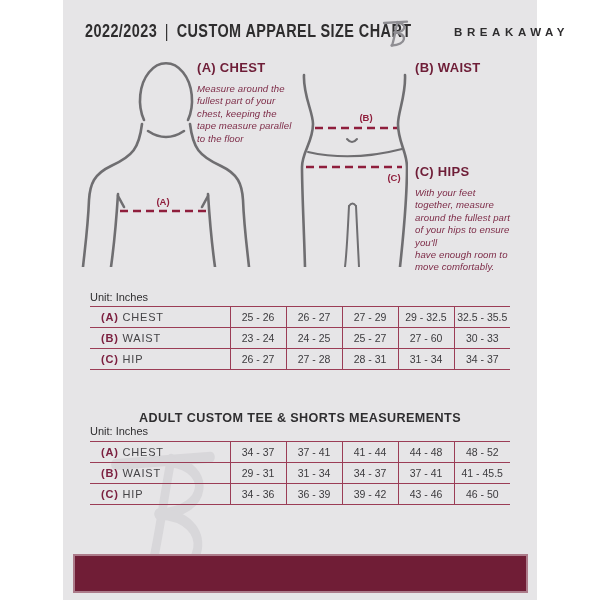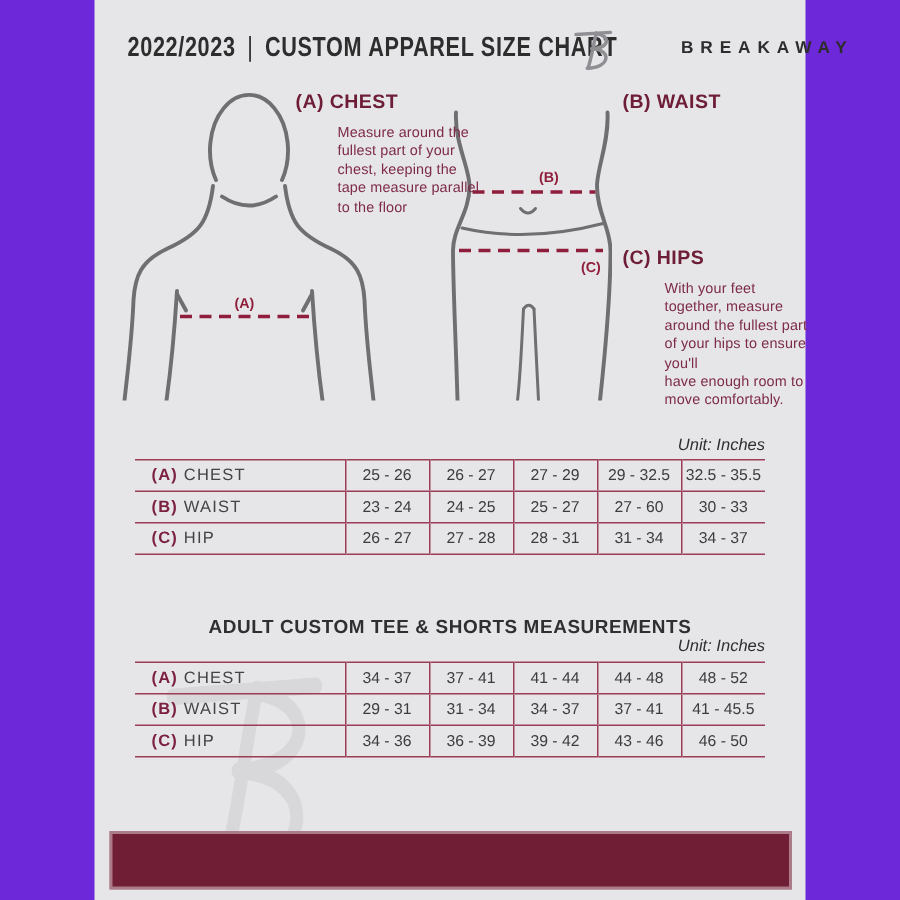--- a/index.html
+++ b/index.html
@@ -1,40 +1,40 @@
 <!DOCTYPE html>
 <html><head>
 <meta charset="utf-8">
 <style>
   html,body{margin:0;padding:0;background:#000;}
   *{box-sizing:border-box;}
-  .stage{position:relative;width:600px;height:600px;background:#6d28d9;overflow:hidden;
+  .stage{position:relative;width:600px;height:600px;background:#ffffff;overflow:hidden;
          font-family:"Liberation Sans",sans-serif;}
   .page{position:absolute;left:63px;top:0;width:474px;height:600px;background:#e6e5e7;}
 
   
   .hdr-title{position:absolute;left:22px;top:21px;display:flex;gap:9px;align-items:baseline;
              color:#2e2d2e;font-weight:700;font-size:17px;letter-spacing:.5px;
              transform:scale(.85,1.08);transform-origin:left top;white-space:nowrap;}
   .hdr-sep{font-weight:400;color:#2e2d2e;}
   .logo-svg{position:absolute;left:318px;top:16px;width:30px;height:33px;}
   .brand{position:absolute;left:353px;top:26px;font-size:11.5px;font-weight:700;
          letter-spacing:4.6px;color:#2e2d2e;padding-left:38px;}
 
   
   .fig{position:absolute;}
   .guide-head{position:absolute;color:#6e1d37;font-weight:700;font-size:13px;letter-spacing:.3px;}
-  .guide-body{position:absolute;color:#7d2b47;font-size:9.6px;
-              line-height:12.4px;white-space:pre-line;letter-spacing:.1px;margin-left:28px;}
+  .guide-body{position:absolute;color:#7d2b47;font-style:italic;font-size:9.6px;
+              line-height:12.4px;white-space:pre-line;letter-spacing:.1px;}
 
   
   .section-title{position:absolute;left:27px;width:420px;text-align:center;
                  font-size:12.6px;font-weight:700;color:#2f2e30;letter-spacing:.4px;}
-  .unit{position:absolute;left:27px;width:420px;text-align:right;
-        font-size:11px;font-style:italic;color:#2f2e30;}
+  .unit{position:absolute;left:27px;width:420px;text-align:left;
+        font-size:11px;color:#2f2e30;}
 
   
   table.size-table{position:absolute;left:27px;width:420px;border-collapse:collapse;
                    border-top:1.5px solid #9b3d56;z-index:2;}
   table.size-table td{border-bottom:1.5px solid #9b3d56;padding:0;height:21px;
                       text-align:center;vertical-align:middle;color:#3c3b3e;font-size:10.5px;}
   table.size-table tr.head td{height:25px;}
   table.size-table td.lbl{width:140px;text-align:left;padding-left:11px;font-size:11px;
                           color:#444346;letter-spacing:.8px;}
   table.size-table td.val{width:56px;border-left:1.5px solid #9b3d56;}

